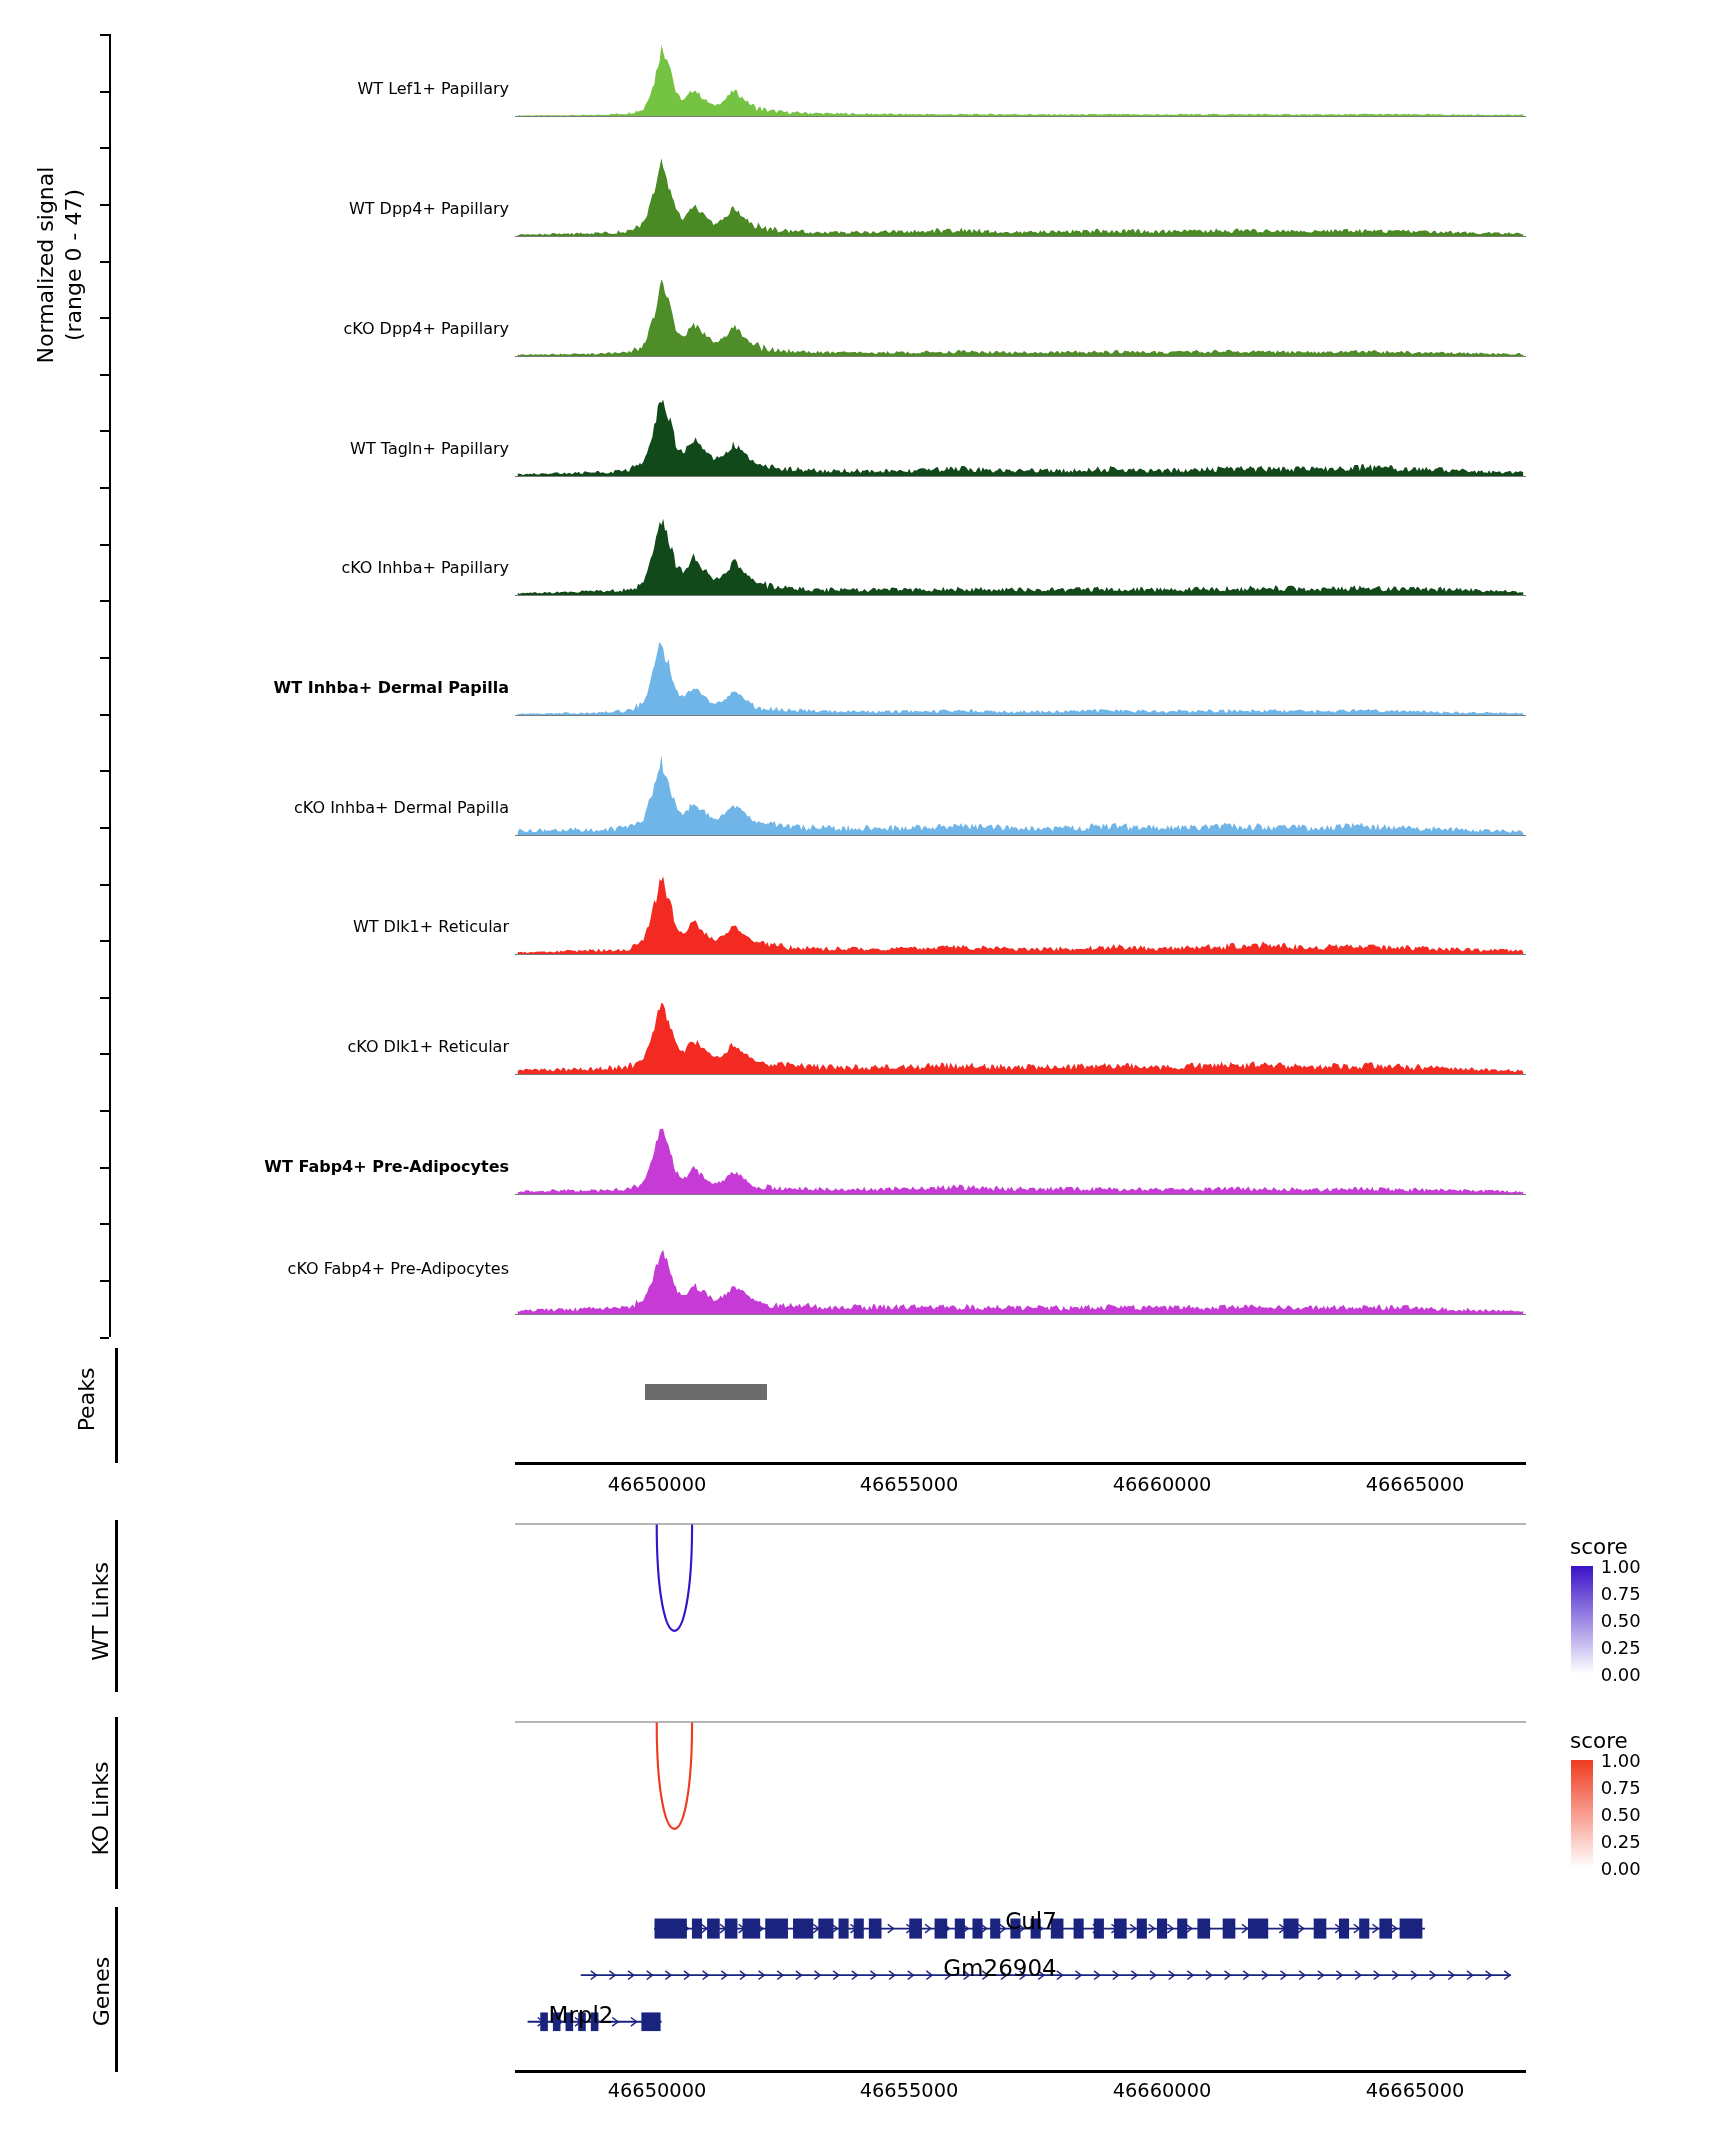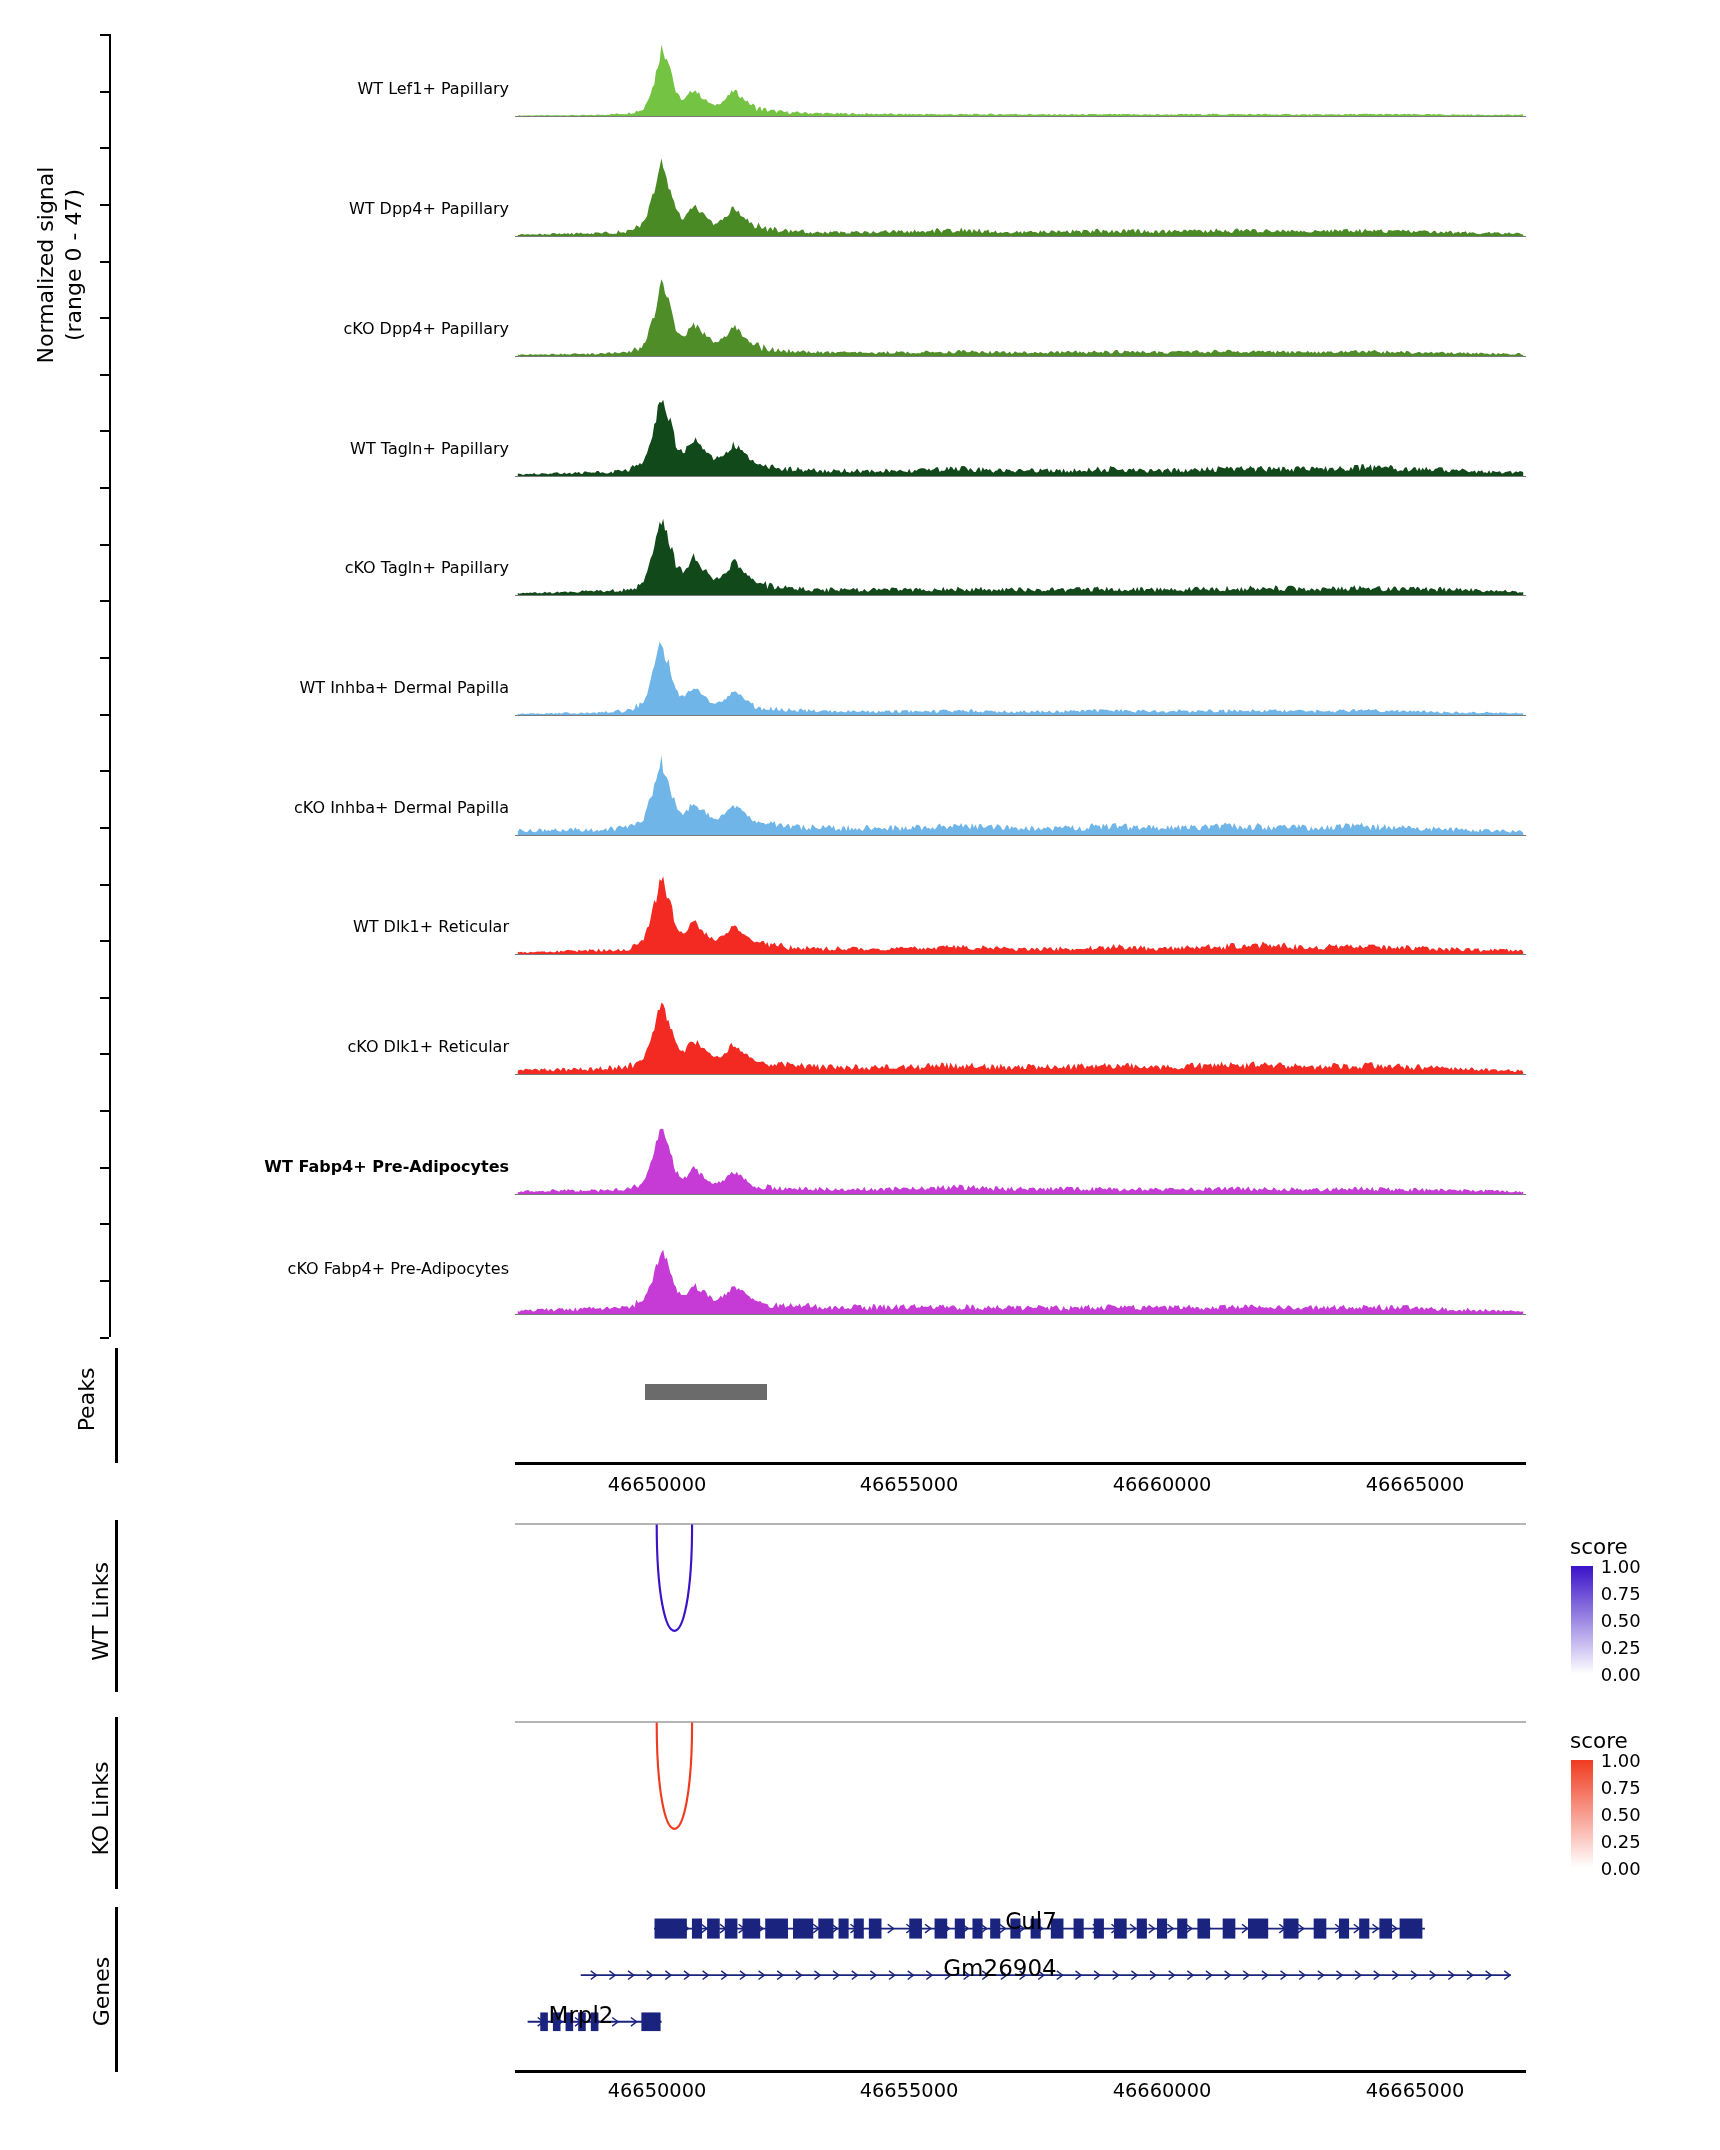--- a/index.html
+++ b/index.html
@@ -200,28 +200,28 @@
         <div class="baseline" style="top: 82px; left: 393px;"></div>
       </div>
       <div class="track" style="top: 394px; height: 82px;">
         <div class="tname" style="top: 45px;">WT Tagln+ Papillary</div>
         <svg width="1011" height="82" style="position: absolute; left: 393px; top: 0px;" viewBox="0 0 1410 115">
           <path d="M0,115 L0.0,111.6 L2.5,111.8 L5.0,112.5 L7.6,113.5 L10.1,112.4 L12.6,112.0 L15.1,112.4 L17.6,111.8 L20.1,112.4 L22.7,110.9 L25.2,112.6 L27.7,112.9 L30.2,112.8 L32.7,111.1 L35.3,111.2 L37.8,111.5 L40.3,112.0 L42.8,112.4 L45.3,111.4 L47.8,112.0 L50.4,110.5 L52.9,110.0 L55.4,109.7 L57.9,111.6 L60.4,112.3 L62.9,111.9 L65.5,110.1 L68.0,112.2 L70.5,111.1 L73.0,110.6 L75.5,112.6 L78.1,111.2 L80.6,109.3 L83.1,110.8 L85.6,109.1 L88.1,111.7 L90.6,112.1 L93.2,108.6 L95.7,108.7 L98.2,109.9 L100.7,109.6 L103.2,110.4 L105.8,110.1 L108.3,110.6 L110.8,107.9 L113.3,108.0 L115.8,110.7 L118.3,109.9 L120.9,110.3 L123.4,111.4 L125.9,111.6 L128.4,110.9 L130.9,108.6 L133.4,111.5 L136.0,106.5 L138.5,106.8 L141.0,106.4 L143.5,107.3 L146.0,108.8 L148.6,107.1 L151.1,105.2 L153.6,108.6 L156.1,108.8 L158.6,102.9 L161.1,99.6 L163.7,102.0 L166.2,99.3 L168.7,100.1 L171.2,96.9 L173.7,98.9 L176.3,94.2 L178.8,87.6 L181.3,82.9 L183.8,73.8 L186.3,67.3 L188.8,59.8 L191.4,41.9 L193.9,39.5 L196.4,16.1 L198.9,11.1 L201.4,12.3 L203.9,7.9 L206.5,21.1 L209.0,30.5 L211.5,38.1 L214.0,32.9 L216.5,43.6 L219.1,53.7 L221.6,74.2 L224.1,78.7 L226.6,78.7 L229.1,77.3 L231.6,83.1 L234.2,82.8 L236.7,72.9 L239.2,72.4 L241.7,70.7 L244.2,69.3 L246.7,67.8 L249.3,60.7 L251.8,67.4 L254.3,70.1 L256.8,71.2 L259.3,77.9 L261.9,77.4 L264.4,82.4 L266.9,82.5 L269.4,84.3 L271.9,85.9 L274.4,92.9 L277.0,91.0 L279.5,87.1 L282.0,89.5 L284.5,87.3 L287.0,87.8 L289.6,85.7 L292.1,80.8 L294.6,82.7 L297.1,79.6 L299.6,77.9 L302.1,66.7 L304.7,75.8 L307.2,77.6 L309.7,71.8 L312.2,78.7 L314.7,78.6 L317.3,82.5 L319.8,83.3 L322.3,85.7 L324.8,92.4 L327.3,93.2 L329.8,92.3 L332.4,96.7 L334.9,98.0 L337.4,99.0 L339.9,97.9 L342.4,100.4 L344.9,101.5 L347.5,98.4 L350.0,102.7 L352.5,105.6 L355.0,99.7 L357.5,99.0 L360.1,103.0 L362.6,104.6 L365.1,103.3 L367.6,104.7 L370.1,107.9 L372.6,106.3 L375.2,102.0 L377.7,108.8 L380.2,102.8 L382.7,101.8 L385.2,108.4 L387.8,107.6 L390.3,107.7 L392.8,101.9 L395.3,105.8 L397.8,105.7 L400.3,109.3 L402.9,107.1 L405.4,107.7 L407.9,104.6 L410.4,106.9 L412.9,106.3 L415.4,103.9 L418.0,108.3 L420.5,110.0 L423.0,107.1 L425.5,106.8 L428.0,110.8 L430.6,105.7 L433.1,110.2 L435.6,107.7 L438.1,110.3 L440.6,109.1 L443.1,105.1 L445.7,106.8 L448.2,107.3 L450.7,106.9 L453.2,110.3 L455.7,108.9 L458.3,104.3 L460.8,109.4 L463.3,109.3 L465.8,110.9 L468.3,107.7 L470.8,109.8 L473.4,108.0 L475.9,104.6 L478.4,108.2 L480.9,110.8 L483.4,107.3 L485.9,107.5 L488.5,106.6 L491.0,106.3 L493.5,110.6 L496.0,106.2 L498.5,107.9 L501.1,110.0 L503.6,109.2 L506.1,109.0 L508.6,107.7 L511.1,110.1 L513.6,109.9 L516.2,104.4 L518.7,106.5 L521.2,110.2 L523.7,106.1 L526.2,107.4 L528.8,107.3 L531.3,109.0 L533.8,107.4 L536.3,106.3 L538.8,107.7 L541.3,108.8 L543.9,109.1 L546.4,109.9 L548.9,104.7 L551.4,110.5 L553.9,109.6 L556.4,106.7 L559.0,107.7 L561.5,105.4 L564.0,104.6 L566.5,104.2 L569.0,104.0 L571.6,104.9 L574.1,107.1 L576.6,104.5 L579.1,107.5 L581.6,106.1 L584.1,105.1 L586.7,102.9 L589.2,102.8 L591.7,109.5 L594.2,107.2 L596.7,107.9 L599.3,106.8 L601.8,101.7 L604.3,106.6 L606.8,101.8 L609.3,103.2 L611.8,106.9 L614.4,102.1 L616.9,107.6 L619.4,107.2 L621.9,101.2 L624.4,101.0 L626.9,101.5 L629.5,103.7 L632.0,107.5 L634.5,103.8 L637.0,106.2 L639.5,109.4 L642.1,109.4 L644.6,105.0 L647.1,102.3 L649.6,109.3 L652.1,102.6 L654.6,106.6 L657.2,104.7 L659.7,107.0 L662.2,105.1 L664.7,108.6 L667.2,110.3 L669.8,107.5 L672.3,107.4 L674.8,104.5 L677.3,104.9 L679.8,108.8 L682.3,109.6 L684.9,105.1 L687.4,106.2 L689.9,106.4 L692.4,108.3 L694.9,108.4 L697.4,110.1 L700.0,107.5 L702.5,105.2 L705.0,105.2 L707.5,107.0 L710.0,108.5 L712.6,107.6 L715.1,107.1 L717.6,106.9 L720.1,104.3 L722.6,104.9 L725.1,109.4 L727.7,110.2 L730.2,109.3 L732.7,104.6 L735.2,107.1 L737.7,106.0 L740.3,105.5 L742.8,104.6 L745.3,109.7 L747.8,105.5 L750.3,109.7 L752.8,109.3 L755.4,104.7 L757.9,107.4 L760.4,105.7 L762.9,110.3 L765.4,104.5 L767.9,110.0 L770.5,107.5 L773.0,110.4 L775.5,106.8 L778.0,110.1 L780.5,104.3 L783.1,108.6 L785.6,108.1 L788.1,106.4 L790.6,109.2 L793.1,107.9 L795.6,108.1 L798.2,109.0 L800.7,103.2 L803.2,107.0 L805.7,109.2 L808.2,107.2 L810.7,106.0 L813.3,101.8 L815.8,105.4 L818.3,109.8 L820.8,106.5 L823.3,104.7 L825.9,109.5 L828.4,108.7 L830.9,101.1 L833.4,102.4 L835.9,102.5 L838.4,104.6 L841.0,106.6 L843.5,106.7 L846.0,106.3 L848.5,105.3 L851.0,109.2 L853.6,109.6 L856.1,105.7 L858.6,104.9 L861.1,106.4 L863.6,103.9 L866.1,108.4 L868.7,108.4 L871.2,104.7 L873.7,105.0 L876.2,106.4 L878.7,107.1 L881.3,109.7 L883.8,110.5 L886.3,105.4 L888.8,105.3 L891.3,108.3 L893.8,107.9 L896.4,107.0 L898.9,105.0 L901.4,106.4 L903.9,110.6 L906.4,106.7 L908.9,105.9 L911.5,104.3 L914.0,107.4 L916.5,110.3 L919.0,104.8 L921.5,103.4 L924.1,108.5 L926.6,104.0 L929.1,109.5 L931.6,108.4 L934.1,110.2 L936.6,105.0 L939.2,109.4 L941.7,107.8 L944.2,105.1 L946.7,106.2 L949.2,103.7 L951.8,105.1 L954.3,106.8 L956.8,109.1 L959.3,103.1 L961.8,107.2 L964.3,107.6 L966.9,101.8 L969.4,106.5 L971.9,107.2 L974.4,103.2 L976.9,109.1 L979.4,109.4 L982.0,101.2 L984.5,102.5 L987.0,103.0 L989.5,103.8 L992.0,104.6 L994.6,101.2 L997.1,104.5 L999.6,102.2 L1002.1,103.8 L1004.6,108.5 L1007.1,103.9 L1009.7,102.6 L1012.2,103.5 L1014.7,101.0 L1017.2,105.9 L1019.7,107.4 L1022.3,104.5 L1024.8,104.1 L1027.3,101.0 L1029.8,103.5 L1032.3,103.4 L1034.8,108.9 L1037.4,103.1 L1039.9,102.6 L1042.4,100.8 L1044.9,104.4 L1047.4,107.1 L1049.9,109.1 L1052.5,102.6 L1055.0,101.8 L1057.5,107.0 L1060.0,102.7 L1062.5,105.1 L1065.1,105.3 L1067.6,101.7 L1070.1,109.0 L1072.6,101.9 L1075.1,102.3 L1077.6,106.7 L1080.2,104.9 L1082.7,108.2 L1085.2,104.6 L1087.7,109.1 L1090.2,102.7 L1092.8,101.2 L1095.3,101.7 L1097.8,105.0 L1100.3,102.1 L1102.8,101.8 L1105.3,106.2 L1107.9,107.0 L1110.4,107.7 L1112.9,102.2 L1115.4,102.2 L1117.9,104.9 L1120.4,102.3 L1123.0,104.6 L1125.5,103.9 L1128.0,104.1 L1130.5,106.6 L1133.0,100.9 L1135.6,108.7 L1138.1,104.2 L1140.6,103.6 L1143.1,103.5 L1145.6,107.8 L1148.1,106.5 L1150.7,104.5 L1153.2,101.1 L1155.7,104.1 L1158.2,105.3 L1160.7,108.0 L1163.3,106.9 L1165.8,107.8 L1168.3,102.1 L1170.8,106.4 L1173.3,99.5 L1175.8,99.7 L1178.4,99.7 L1180.9,107.9 L1183.4,98.4 L1185.9,98.4 L1188.4,105.5 L1190.9,102.7 L1193.5,102.7 L1196.0,98.4 L1198.5,108.0 L1201.0,99.4 L1203.5,103.6 L1206.1,100.6 L1208.6,100.4 L1211.1,103.3 L1213.6,103.0 L1216.1,101.7 L1218.6,101.9 L1221.2,103.3 L1223.7,99.4 L1226.2,100.5 L1228.7,105.9 L1231.2,104.4 L1233.8,108.6 L1236.3,107.6 L1238.8,106.8 L1241.3,107.9 L1243.8,103.3 L1246.3,102.3 L1248.9,108.8 L1251.4,107.7 L1253.9,106.0 L1256.4,102.7 L1258.9,102.6 L1261.4,108.0 L1264.0,102.8 L1266.5,107.7 L1269.0,103.6 L1271.5,107.1 L1274.0,101.9 L1276.6,107.0 L1279.1,104.7 L1281.6,108.4 L1284.1,108.0 L1286.6,104.7 L1289.1,104.6 L1291.7,102.7 L1294.2,102.9 L1296.7,103.0 L1299.2,109.1 L1301.7,106.6 L1304.3,109.5 L1306.8,109.6 L1309.3,106.4 L1311.8,105.4 L1314.3,106.5 L1316.8,105.8 L1319.4,107.9 L1321.9,107.1 L1324.4,104.4 L1326.9,105.4 L1329.4,106.8 L1331.9,108.7 L1334.5,109.6 L1337.0,108.2 L1339.5,108.8 L1342.0,107.3 L1344.5,111.1 L1347.1,107.2 L1349.6,108.8 L1352.1,107.1 L1354.6,110.6 L1357.1,109.6 L1359.6,111.0 L1362.2,106.8 L1364.7,111.4 L1367.2,107.7 L1369.7,108.6 L1372.2,109.3 L1374.8,109.1 L1377.3,108.3 L1379.8,111.4 L1382.3,111.1 L1384.8,109.4 L1387.3,108.9 L1389.9,108.3 L1392.4,108.0 L1394.9,111.8 L1397.4,110.2 L1399.9,108.5 L1402.4,109.6 L1405.0,108.5 L1407.5,108.2 L1410.0,109.9 L1410,115 Z" fill="#12491a" stroke="none"></path>
         </svg>
         <div class="baseline" style="top: 82px; left: 393px;"></div>
       </div>
       <div class="track" style="top: 513px; height: 82px;">
-        <div class="tname" style="top: 45px;">cKO Tagln+ Papillary</div>
+        <div class="tname" style="top: 45px;">cKO Inhba+ Papillary</div>
         <svg width="1011" height="82" style="position: absolute; left: 393px; top: 0px;" viewBox="0 0 1410 115">
           <path d="M0,115 L0.0,112.2 L2.5,113.1 L5.0,112.5 L7.6,111.7 L10.1,112.4 L12.6,111.9 L15.1,112.1 L17.6,111.4 L20.1,112.3 L22.7,111.2 L25.2,111.0 L27.7,112.8 L30.2,111.9 L32.7,112.9 L35.3,112.3 L37.8,110.4 L40.3,112.0 L42.8,111.5 L45.3,110.9 L47.8,112.8 L50.4,112.5 L52.9,111.5 L55.4,110.1 L57.9,111.7 L60.4,110.9 L62.9,110.7 L65.5,110.2 L68.0,110.3 L70.5,112.0 L73.0,110.0 L75.5,110.5 L78.1,110.8 L80.6,111.3 L83.1,111.8 L85.6,111.4 L88.1,110.2 L90.6,108.5 L93.2,109.7 L95.7,108.3 L98.2,109.6 L100.7,109.0 L103.2,109.2 L105.8,110.2 L108.3,109.8 L110.8,107.6 L113.3,109.4 L115.8,108.1 L118.3,109.7 L120.9,111.1 L123.4,109.6 L125.9,109.0 L128.4,109.8 L130.9,108.2 L133.4,106.7 L136.0,110.8 L138.5,110.0 L141.0,110.4 L143.5,108.7 L146.0,110.9 L148.6,105.7 L151.1,109.2 L153.6,106.6 L156.1,108.0 L158.6,105.7 L161.1,108.0 L163.7,105.6 L166.2,107.4 L168.7,99.2 L171.2,101.1 L173.7,97.8 L176.3,97.2 L178.8,88.8 L181.3,82.3 L183.8,72.8 L186.3,63.5 L188.8,58.4 L191.4,47.6 L193.9,33.3 L196.4,25.9 L198.9,12.7 L201.4,16.9 L203.9,7.9 L206.5,24.8 L209.0,23.8 L211.5,42.3 L214.0,51.3 L216.5,47.8 L219.1,57.5 L221.6,76.9 L224.1,76.5 L226.6,74.3 L229.1,76.7 L231.6,85.0 L234.2,80.5 L236.7,77.0 L239.2,76.4 L241.7,69.4 L244.2,62.3 L246.7,56.6 L249.3,66.9 L251.8,67.8 L254.3,71.4 L256.8,76.7 L259.3,81.5 L261.9,79.7 L264.4,79.0 L266.9,84.9 L269.4,87.0 L271.9,90.4 L274.4,94.4 L277.0,91.9 L279.5,89.8 L282.0,92.7 L284.5,90.5 L287.0,86.1 L289.6,84.7 L292.1,84.6 L294.6,81.3 L297.1,79.9 L299.6,69.0 L302.1,65.5 L304.7,64.4 L307.2,68.3 L309.7,77.4 L312.2,76.2 L314.7,79.9 L317.3,84.6 L319.8,83.9 L322.3,88.0 L324.8,87.6 L327.3,92.4 L329.8,92.0 L332.4,95.8 L334.9,98.4 L337.4,98.4 L339.9,97.7 L342.4,99.0 L344.9,99.7 L347.5,95.4 L350.0,106.7 L352.5,98.9 L355.0,97.7 L357.5,100.6 L360.1,107.2 L362.6,105.5 L365.1,101.7 L367.6,105.5 L370.1,105.8 L372.6,105.4 L375.2,101.3 L377.7,104.7 L380.2,103.5 L382.7,104.3 L385.2,103.7 L387.8,107.2 L390.3,106.8 L392.8,108.8 L395.3,103.1 L397.8,106.6 L400.3,103.3 L402.9,109.1 L405.4,109.1 L407.9,108.1 L410.4,109.6 L412.9,110.0 L415.4,106.1 L418.0,106.0 L420.5,105.5 L423.0,106.5 L425.5,108.2 L428.0,106.9 L430.6,110.8 L433.1,104.8 L435.6,110.9 L438.1,104.5 L440.6,104.5 L443.1,106.7 L445.7,108.6 L448.2,108.5 L450.7,110.1 L453.2,104.9 L455.7,107.2 L458.3,105.4 L460.8,106.9 L463.3,107.3 L465.8,107.7 L468.3,106.6 L470.8,105.1 L473.4,107.7 L475.9,105.0 L478.4,110.8 L480.9,109.3 L483.4,109.8 L485.9,106.6 L488.5,109.2 L491.0,110.7 L493.5,109.1 L496.0,107.0 L498.5,104.9 L501.1,105.5 L503.6,108.8 L506.1,105.8 L508.6,107.5 L511.1,107.4 L513.6,105.4 L516.2,106.1 L518.7,106.6 L521.2,109.2 L523.7,104.8 L526.2,104.6 L528.8,105.2 L531.3,105.2 L533.8,109.4 L536.3,107.5 L538.8,108.8 L541.3,105.7 L543.9,105.3 L546.4,107.1 L548.9,106.2 L551.4,105.9 L553.9,110.6 L556.4,106.3 L559.0,104.9 L561.5,107.2 L564.0,105.1 L566.5,108.6 L569.0,107.1 L571.6,109.1 L574.1,109.7 L576.6,108.8 L579.1,110.0 L581.6,109.7 L584.1,105.6 L586.7,106.9 L589.2,108.0 L591.7,107.9 L594.2,108.9 L596.7,103.4 L599.3,109.3 L601.8,105.9 L604.3,108.3 L606.8,105.9 L609.3,106.4 L611.8,108.8 L614.4,109.9 L616.9,103.1 L619.4,105.5 L621.9,106.4 L624.4,107.7 L626.9,109.8 L629.5,106.7 L632.0,109.1 L634.5,110.1 L637.0,104.7 L639.5,109.7 L642.1,104.6 L644.6,106.3 L647.1,107.2 L649.6,103.4 L652.1,108.8 L654.6,106.4 L657.2,109.1 L659.7,106.9 L662.2,107.1 L664.7,110.5 L667.2,106.9 L669.8,108.1 L672.3,109.1 L674.8,106.6 L677.3,109.3 L679.8,104.8 L682.3,109.6 L684.9,104.9 L687.4,106.8 L689.9,106.2 L692.4,104.5 L694.9,106.6 L697.4,109.3 L700.0,109.9 L702.5,104.6 L705.0,104.4 L707.5,107.0 L710.0,109.7 L712.6,110.0 L715.1,104.7 L717.6,106.2 L720.1,107.9 L722.6,109.1 L725.1,109.6 L727.7,106.4 L730.2,106.5 L732.7,107.3 L735.2,110.1 L737.7,109.0 L740.3,109.7 L742.8,108.1 L745.3,108.6 L747.8,104.8 L750.3,104.4 L752.8,109.0 L755.4,107.6 L757.9,106.7 L760.4,106.6 L762.9,105.3 L765.4,105.8 L767.9,110.8 L770.5,107.7 L773.0,107.1 L775.5,106.0 L778.0,107.1 L780.5,106.2 L783.1,104.1 L785.6,104.0 L788.1,104.1 L790.6,108.3 L793.1,106.3 L795.6,107.8 L798.2,104.9 L800.7,105.2 L803.2,110.2 L805.7,110.1 L808.2,104.2 L810.7,104.6 L813.3,103.1 L815.8,107.9 L818.3,106.1 L820.8,107.2 L823.3,109.8 L825.9,103.6 L828.4,108.7 L830.9,106.2 L833.4,104.7 L835.9,109.3 L838.4,108.7 L841.0,109.5 L843.5,105.2 L846.0,109.5 L848.5,109.7 L851.0,107.5 L853.6,108.2 L856.1,109.9 L858.6,107.9 L861.1,107.5 L863.6,104.4 L866.1,109.9 L868.7,103.7 L871.2,109.8 L873.7,103.6 L876.2,104.9 L878.7,109.8 L881.3,106.7 L883.8,106.5 L886.3,106.7 L888.8,104.4 L891.3,107.3 L893.8,110.7 L896.4,104.2 L898.9,108.3 L901.4,104.6 L903.9,109.3 L906.4,105.6 L908.9,107.3 L911.5,107.1 L914.0,108.5 L916.5,104.9 L919.0,108.6 L921.5,106.3 L924.1,109.0 L926.6,109.1 L929.1,108.2 L931.6,109.3 L934.1,110.3 L936.6,106.5 L939.2,108.4 L941.7,103.5 L944.2,109.4 L946.7,107.1 L949.2,104.0 L951.8,103.4 L954.3,104.5 L956.8,107.9 L959.3,107.0 L961.8,103.6 L964.3,106.9 L966.9,107.3 L969.4,109.1 L971.9,104.8 L974.4,104.0 L976.9,109.0 L979.4,104.5 L982.0,106.5 L984.5,109.6 L987.0,109.4 L989.5,108.9 L992.0,109.6 L994.6,102.0 L997.1,108.1 L999.6,108.5 L1002.1,107.0 L1004.6,106.5 L1007.1,107.5 L1009.7,105.3 L1012.2,109.6 L1014.7,103.4 L1017.2,109.8 L1019.7,105.5 L1022.3,108.6 L1024.8,106.6 L1027.3,101.8 L1029.8,104.6 L1032.3,104.8 L1034.8,108.7 L1037.4,105.1 L1039.9,108.1 L1042.4,107.1 L1044.9,103.7 L1047.4,104.8 L1049.9,106.7 L1052.5,105.7 L1055.0,105.3 L1057.5,106.1 L1060.0,108.0 L1062.5,101.3 L1065.1,103.2 L1067.6,109.2 L1070.1,107.5 L1072.6,108.9 L1075.1,109.5 L1077.6,105.5 L1080.2,102.4 L1082.7,101.9 L1085.2,101.9 L1087.7,102.6 L1090.2,105.0 L1092.8,109.6 L1095.3,103.9 L1097.8,105.5 L1100.3,106.6 L1102.8,104.4 L1105.3,109.8 L1107.9,108.1 L1110.4,108.8 L1112.9,105.4 L1115.4,106.8 L1117.9,108.9 L1120.4,106.0 L1123.0,107.2 L1125.5,109.7 L1128.0,104.8 L1130.5,104.3 L1133.0,105.1 L1135.6,106.3 L1138.1,105.9 L1140.6,106.5 L1143.1,102.6 L1145.6,104.6 L1148.1,108.8 L1150.7,103.9 L1153.2,108.0 L1155.7,102.7 L1158.2,108.4 L1160.7,105.4 L1163.3,108.9 L1165.8,108.6 L1168.3,103.1 L1170.8,104.6 L1173.3,101.2 L1175.8,107.8 L1178.4,107.8 L1180.9,101.8 L1183.4,105.3 L1185.9,104.2 L1188.4,105.8 L1190.9,105.7 L1193.5,104.5 L1196.0,108.2 L1198.5,106.4 L1201.0,105.7 L1203.5,104.6 L1206.1,103.0 L1208.6,102.5 L1211.1,108.2 L1213.6,109.6 L1216.1,109.3 L1218.6,108.4 L1221.2,103.6 L1223.7,109.0 L1226.2,106.7 L1228.7,103.2 L1231.2,103.6 L1233.8,108.0 L1236.3,109.3 L1238.8,105.2 L1241.3,103.8 L1243.8,104.8 L1246.3,107.7 L1248.9,108.1 L1251.4,103.7 L1253.9,104.2 L1256.4,103.5 L1258.9,107.0 L1261.4,103.5 L1264.0,104.7 L1266.5,108.6 L1269.0,105.9 L1271.5,106.5 L1274.0,103.6 L1276.6,110.0 L1279.1,106.3 L1281.6,105.5 L1284.1,106.7 L1286.6,107.2 L1289.1,110.5 L1291.7,104.5 L1294.2,103.6 L1296.7,108.3 L1299.2,104.1 L1301.7,110.5 L1304.3,106.8 L1306.8,105.2 L1309.3,108.1 L1311.8,109.1 L1314.3,108.2 L1316.8,104.7 L1319.4,107.5 L1321.9,105.2 L1324.4,109.3 L1326.9,107.9 L1329.4,106.6 L1331.9,108.0 L1334.5,109.7 L1337.0,105.1 L1339.5,110.0 L1342.0,107.0 L1344.5,106.7 L1347.1,108.1 L1349.6,108.3 L1352.1,110.3 L1354.6,111.2 L1357.1,109.9 L1359.6,108.8 L1362.2,110.1 L1364.7,107.7 L1367.2,109.3 L1369.7,110.4 L1372.2,108.0 L1374.8,110.1 L1377.3,109.4 L1379.8,109.7 L1382.3,109.9 L1384.8,107.7 L1387.3,110.6 L1389.9,111.3 L1392.4,110.3 L1394.9,108.9 L1397.4,109.6 L1399.9,109.7 L1402.4,112.3 L1405.0,111.2 L1407.5,111.4 L1410.0,110.7 L1410,115 Z" fill="#12491a" stroke="none"></path>
         </svg>
         <div class="baseline" style="top: 82px; left: 393px;"></div>
       </div>
       <div class="track" style="top: 633px; height: 82px;">
-        <div class="tname" style="top: 45px;">WT Inhba+ Dermal Papilla</div>
+        <div class="tname" style="top: 45px; font-weight: bold;">WT Inhba+ Dermal Papilla</div>
         <svg width="1011" height="82" style="position: absolute; left: 393px; top: 0px;" viewBox="0 0 1410 115">
           <path d="M0,115 L0.0,113.0 L2.5,113.8 L5.0,113.0 L7.6,113.0 L10.1,113.5 L12.6,113.1 L15.1,113.2 L17.6,112.7 L20.1,113.0 L22.7,112.6 L25.2,113.5 L27.7,112.6 L30.2,113.4 L32.7,113.2 L35.3,113.7 L37.8,113.5 L40.3,112.3 L42.8,112.9 L45.3,112.4 L47.8,112.1 L50.4,113.7 L52.9,112.1 L55.4,113.4 L57.9,111.8 L60.4,113.3 L62.9,112.7 L65.5,111.3 L68.0,111.3 L70.5,111.5 L73.0,112.8 L75.5,113.2 L78.1,112.7 L80.6,112.8 L83.1,113.5 L85.6,113.2 L88.1,111.5 L90.6,111.8 L93.2,113.1 L95.7,111.9 L98.2,111.6 L100.7,112.9 L103.2,112.2 L105.8,111.6 L108.3,111.4 L110.8,113.1 L113.3,110.6 L115.8,111.6 L118.3,110.3 L120.9,112.0 L123.4,109.4 L125.9,111.7 L128.4,111.9 L130.9,111.1 L133.4,111.5 L136.0,109.4 L138.5,108.4 L141.0,107.4 L143.5,109.8 L146.0,111.9 L148.6,111.3 L151.1,109.9 L153.6,106.7 L156.1,106.6 L158.6,107.0 L161.1,108.9 L163.7,106.7 L166.2,98.4 L168.7,105.5 L171.2,97.2 L173.7,99.1 L176.3,97.6 L178.8,91.3 L181.3,86.6 L183.8,75.9 L186.3,65.6 L188.8,53.4 L191.4,46.2 L193.9,35.1 L196.4,23.2 L198.9,12.2 L201.4,17.0 L203.9,21.5 L206.5,38.4 L209.0,42.5 L211.5,36.5 L214.0,54.5 L216.5,65.6 L219.1,70.9 L221.6,78.5 L224.1,81.0 L226.6,89.0 L229.1,87.8 L231.6,87.3 L234.2,89.4 L236.7,84.5 L239.2,81.0 L241.7,82.0 L244.2,80.5 L246.7,77.7 L249.3,78.8 L251.8,77.9 L254.3,80.3 L256.8,85.7 L259.3,87.1 L261.9,88.5 L264.4,89.5 L266.9,93.0 L269.4,98.2 L271.9,98.1 L274.4,99.0 L277.0,99.3 L279.5,97.3 L282.0,95.7 L284.5,96.9 L287.0,96.5 L289.6,92.9 L292.1,93.1 L294.6,87.7 L297.1,88.8 L299.6,82.8 L302.1,82.9 L304.7,81.8 L307.2,83.3 L309.7,86.5 L312.2,85.8 L314.7,88.7 L317.3,92.7 L319.8,95.1 L322.3,94.4 L324.8,95.6 L327.3,98.7 L329.8,97.9 L332.4,106.3 L334.9,106.3 L337.4,103.7 L339.9,103.2 L342.4,108.7 L344.9,105.2 L347.5,107.6 L350.0,107.5 L352.5,108.2 L355.0,103.2 L357.5,108.9 L360.1,107.5 L362.6,103.4 L365.1,108.6 L367.6,109.1 L370.1,105.2 L372.6,108.6 L375.2,110.5 L377.7,109.9 L380.2,105.3 L382.7,108.3 L385.2,109.2 L387.8,107.9 L390.3,109.8 L392.8,110.7 L395.3,106.4 L397.8,106.2 L400.3,109.1 L402.9,107.0 L405.4,111.3 L407.9,106.6 L410.4,109.2 L412.9,109.4 L415.4,107.3 L418.0,111.1 L420.5,110.8 L423.0,110.2 L425.5,109.2 L428.0,108.5 L430.6,108.2 L433.1,108.2 L435.6,110.5 L438.1,108.0 L440.6,111.8 L443.1,109.5 L445.7,109.2 L448.2,111.5 L450.7,110.4 L453.2,109.6 L455.7,110.6 L458.3,111.2 L460.8,111.1 L463.3,108.1 L465.8,110.6 L468.3,110.2 L470.8,108.2 L473.4,109.8 L475.9,110.9 L478.4,110.5 L480.9,110.1 L483.4,108.2 L485.9,109.6 L488.5,110.7 L491.0,108.5 L493.5,111.8 L496.0,110.5 L498.5,109.4 L501.1,111.9 L503.6,112.2 L506.1,108.6 L508.6,111.2 L511.1,109.7 L513.6,110.8 L516.2,108.6 L518.7,109.2 L521.2,108.6 L523.7,111.4 L526.2,111.9 L528.8,108.3 L531.3,108.0 L533.8,112.0 L536.3,112.0 L538.8,108.8 L541.3,108.4 L543.9,108.2 L546.4,108.0 L548.9,112.0 L551.4,108.1 L553.9,111.5 L556.4,109.5 L559.0,109.0 L561.5,110.1 L564.0,109.9 L566.5,110.3 L569.0,110.5 L571.6,108.7 L574.1,109.8 L576.6,109.7 L579.1,111.6 L581.6,108.8 L584.1,107.6 L586.7,111.9 L589.2,111.9 L591.7,108.3 L594.2,108.0 L596.7,107.2 L599.3,107.5 L601.8,108.1 L604.3,109.6 L606.8,109.8 L609.3,111.5 L611.8,109.1 L614.4,109.0 L616.9,108.2 L619.4,107.6 L621.9,109.4 L624.4,108.0 L626.9,109.8 L629.5,109.8 L632.0,111.5 L634.5,107.3 L637.0,106.8 L639.5,111.3 L642.1,108.7 L644.6,110.9 L647.1,111.3 L649.6,110.0 L652.1,111.9 L654.6,109.5 L657.2,108.2 L659.7,109.1 L662.2,109.0 L664.7,109.2 L667.2,110.0 L669.8,109.8 L672.3,112.1 L674.8,109.8 L677.3,111.0 L679.8,111.3 L682.3,108.2 L684.9,110.8 L687.4,112.0 L689.9,111.8 L692.4,109.6 L694.9,111.7 L697.4,112.2 L700.0,109.8 L702.5,111.5 L705.0,109.2 L707.5,111.1 L710.0,108.1 L712.6,111.2 L715.1,111.6 L717.6,112.0 L720.1,109.5 L722.6,109.9 L725.1,111.2 L727.7,108.6 L730.2,108.6 L732.7,112.1 L735.2,108.8 L737.7,110.7 L740.3,111.1 L742.8,110.8 L745.3,108.8 L747.8,111.0 L750.3,111.8 L752.8,111.8 L755.4,108.5 L757.9,109.5 L760.4,112.0 L762.9,110.4 L765.4,111.8 L767.9,108.1 L770.5,110.1 L773.0,110.2 L775.5,108.0 L778.0,108.9 L780.5,108.3 L783.1,109.9 L785.6,109.0 L788.1,111.2 L790.6,107.9 L793.1,107.5 L795.6,110.2 L798.2,107.9 L800.7,107.5 L803.2,107.9 L805.7,109.0 L808.2,106.7 L810.7,107.5 L813.3,111.4 L815.8,107.3 L818.3,107.1 L820.8,107.2 L823.3,107.8 L825.9,107.8 L828.4,108.4 L830.9,109.0 L833.4,109.1 L835.9,110.4 L838.4,107.8 L841.0,107.7 L843.5,110.1 L846.0,106.5 L848.5,110.4 L851.0,108.0 L853.6,108.0 L856.1,109.2 L858.6,109.0 L861.1,110.3 L863.6,110.7 L866.1,111.7 L868.7,108.7 L871.2,107.6 L873.7,109.9 L876.2,107.3 L878.7,108.4 L881.3,109.3 L883.8,110.5 L886.3,111.3 L888.8,109.7 L891.3,108.6 L893.8,107.9 L896.4,111.0 L898.9,111.0 L901.4,110.0 L903.9,109.9 L906.4,109.8 L908.9,112.1 L911.5,111.2 L914.0,109.6 L916.5,109.6 L919.0,109.0 L921.5,109.6 L924.1,110.7 L926.6,107.4 L929.1,107.7 L931.6,109.4 L934.1,108.4 L936.6,109.1 L939.2,108.8 L941.7,111.8 L944.2,110.5 L946.7,108.9 L949.2,111.0 L951.8,110.5 L954.3,107.8 L956.8,108.9 L959.3,108.7 L961.8,109.4 L964.3,110.4 L966.9,109.7 L969.4,107.1 L971.9,107.5 L974.4,109.9 L976.9,111.5 L979.4,110.7 L982.0,111.2 L984.5,107.3 L987.0,108.6 L989.5,106.8 L992.0,111.4 L994.6,111.4 L997.1,106.6 L999.6,108.9 L1002.1,110.1 L1004.6,107.3 L1007.1,109.1 L1009.7,111.0 L1012.2,107.7 L1014.7,108.7 L1017.2,109.6 L1019.7,109.8 L1022.3,109.3 L1024.8,108.9 L1027.3,111.4 L1029.8,107.1 L1032.3,108.0 L1034.8,109.7 L1037.4,109.5 L1039.9,108.6 L1042.4,111.3 L1044.9,110.9 L1047.4,107.5 L1049.9,110.4 L1052.5,109.1 L1055.0,107.1 L1057.5,108.3 L1060.0,107.5 L1062.5,106.8 L1065.1,109.5 L1067.6,109.2 L1070.1,109.0 L1072.6,111.5 L1075.1,107.3 L1077.6,111.2 L1080.2,110.2 L1082.7,108.6 L1085.2,108.8 L1087.7,109.5 L1090.2,108.7 L1092.8,108.2 L1095.3,107.7 L1097.8,107.7 L1100.3,108.5 L1102.8,109.1 L1105.3,110.5 L1107.9,109.7 L1110.4,109.8 L1112.9,108.6 L1115.4,109.5 L1117.9,112.1 L1120.4,107.8 L1123.0,108.4 L1125.5,109.9 L1128.0,109.6 L1130.5,110.6 L1133.0,109.9 L1135.6,109.6 L1138.1,108.7 L1140.6,110.9 L1143.1,109.7 L1145.6,111.8 L1148.1,109.9 L1150.7,108.7 L1153.2,106.9 L1155.7,108.5 L1158.2,107.0 L1160.7,109.5 L1163.3,109.8 L1165.8,111.3 L1168.3,109.2 L1170.8,107.1 L1173.3,107.1 L1175.8,110.0 L1178.4,108.2 L1180.9,107.9 L1183.4,106.9 L1185.9,109.0 L1188.4,108.1 L1190.9,108.0 L1193.5,106.6 L1196.0,108.6 L1198.5,107.7 L1201.0,107.9 L1203.5,106.6 L1206.1,109.2 L1208.6,110.4 L1211.1,111.0 L1213.6,110.9 L1216.1,110.6 L1218.6,108.6 L1221.2,110.0 L1223.7,108.9 L1226.2,108.1 L1228.7,110.1 L1231.2,108.9 L1233.8,107.8 L1236.3,111.2 L1238.8,109.6 L1241.3,108.6 L1243.8,108.8 L1246.3,110.5 L1248.9,110.6 L1251.4,108.4 L1253.9,110.5 L1256.4,108.9 L1258.9,110.5 L1261.4,109.0 L1264.0,109.4 L1266.5,111.4 L1269.0,109.2 L1271.5,108.3 L1274.0,111.1 L1276.6,111.6 L1279.1,109.9 L1281.6,109.6 L1284.1,111.2 L1286.6,111.6 L1289.1,109.8 L1291.7,111.4 L1294.2,112.5 L1296.7,112.6 L1299.2,109.9 L1301.7,111.0 L1304.3,110.9 L1306.8,111.9 L1309.3,112.7 L1311.8,112.8 L1314.3,110.6 L1316.8,110.1 L1319.4,111.7 L1321.9,112.8 L1324.4,111.4 L1326.9,112.2 L1329.4,112.9 L1331.9,112.5 L1334.5,111.1 L1337.0,112.0 L1339.5,110.5 L1342.0,110.9 L1344.5,112.7 L1347.1,112.6 L1349.6,112.4 L1352.1,112.3 L1354.6,112.3 L1357.1,111.2 L1359.6,110.5 L1362.2,111.7 L1364.7,111.5 L1367.2,112.1 L1369.7,112.4 L1372.2,111.4 L1374.8,113.1 L1377.3,111.2 L1379.8,112.0 L1382.3,112.0 L1384.8,111.4 L1387.3,112.4 L1389.9,112.8 L1392.4,112.8 L1394.9,112.5 L1397.4,112.7 L1399.9,111.5 L1402.4,112.8 L1405.0,112.8 L1407.5,112.5 L1410.0,112.9 L1410,115 Z" fill="#6fb5e8" stroke="none"></path>
         </svg>
         <div class="baseline" style="top: 82px; left: 393px;"></div>
       </div>
       <div class="track" style="top: 753px; height: 82px;">
         <div class="tname" style="top: 45px;">cKO Inhba+ Dermal Papilla</div>
         <svg width="1011" height="82" style="position: absolute; left: 393px; top: 0px;" viewBox="0 0 1410 115">
           <path d="M0,115 L0.0,110.5 L2.5,106.2 L5.0,107.4 L7.6,109.3 L10.1,110.5 L12.6,111.3 L15.1,109.1 L17.6,106.2 L20.1,110.6 L22.7,110.8 L25.2,111.1 L27.7,109.1 L30.2,105.7 L32.7,107.0 L35.3,110.7 L37.8,106.6 L40.3,109.8 L42.8,108.1 L45.3,109.7 L47.8,107.4 L50.4,108.1 L52.9,105.6 L55.4,109.5 L57.9,109.7 L60.4,110.4 L62.9,106.5 L65.5,108.6 L68.0,109.8 L70.5,108.4 L73.0,105.6 L75.5,105.5 L78.1,109.0 L80.6,104.3 L83.1,107.8 L85.6,106.3 L88.1,109.9 L90.6,110.4 L93.2,109.3 L95.7,105.5 L98.2,109.9 L100.7,108.3 L103.2,105.5 L105.8,110.9 L108.3,109.9 L110.8,107.8 L113.3,109.8 L115.8,108.4 L118.3,108.2 L120.9,107.7 L123.4,105.1 L125.9,109.8 L128.4,105.1 L130.9,102.7 L133.4,105.5 L136.0,110.1 L138.5,104.9 L141.0,102.7 L143.5,101.6 L146.0,103.9 L148.6,104.0 L151.1,101.5 L153.6,105.9 L156.1,101.2 L158.6,99.5 L161.1,100.2 L163.7,102.2 L166.2,97.3 L168.7,95.9 L171.2,97.7 L173.7,97.0 L176.3,95.1 L178.8,83.6 L181.3,76.0 L183.8,65.6 L186.3,62.6 L188.8,59.8 L191.4,43.3 L193.9,38.9 L196.4,27.8 L198.9,21.3 L201.4,3.2 L203.9,27.6 L206.5,31.7 L209.0,33.9 L211.5,40.2 L214.0,53.2 L216.5,64.2 L219.1,61.4 L221.6,71.5 L224.1,80.0 L226.6,81.4 L229.1,83.7 L231.6,87.4 L234.2,83.1 L236.7,79.5 L239.2,81.8 L241.7,71.3 L244.2,74.5 L246.7,71.4 L249.3,74.1 L251.8,74.9 L254.3,79.8 L256.8,79.8 L259.3,79.4 L261.9,79.1 L264.4,87.2 L266.9,83.3 L269.4,90.9 L271.9,89.7 L274.4,92.3 L277.0,92.1 L279.5,93.6 L282.0,92.5 L284.5,87.6 L287.0,85.9 L289.6,86.5 L292.1,82.6 L294.6,79.5 L297.1,78.2 L299.6,75.4 L302.1,73.1 L304.7,77.7 L307.2,74.0 L309.7,76.5 L312.2,77.2 L314.7,81.0 L317.3,82.0 L319.8,84.8 L322.3,89.5 L324.8,88.1 L327.3,93.3 L329.8,96.0 L332.4,94.7 L334.9,98.4 L337.4,95.6 L339.9,97.2 L342.4,98.2 L344.9,98.1 L347.5,100.3 L350.0,98.7 L352.5,98.8 L355.0,95.7 L357.5,98.4 L360.1,95.4 L362.6,103.9 L365.1,101.1 L367.6,98.4 L370.1,99.3 L372.6,104.4 L375.2,103.5 L377.7,100.2 L380.2,99.5 L382.7,106.6 L385.2,101.7 L387.8,102.4 L390.3,100.6 L392.8,100.0 L395.3,101.5 L397.8,108.0 L400.3,100.4 L402.9,105.5 L405.4,108.8 L407.9,105.1 L410.4,107.5 L412.9,100.0 L415.4,102.4 L418.0,105.2 L420.5,106.0 L423.0,106.9 L425.5,105.8 L428.0,100.8 L430.6,104.4 L433.1,104.6 L435.6,101.2 L438.1,101.6 L440.6,105.7 L443.1,101.8 L445.7,108.9 L448.2,107.4 L450.7,106.4 L453.2,109.4 L455.7,102.8 L458.3,103.4 L460.8,109.4 L463.3,100.9 L465.8,108.9 L468.3,104.5 L470.8,108.0 L473.4,105.1 L475.9,108.4 L478.4,105.2 L480.9,107.5 L483.4,109.5 L485.9,106.1 L488.5,101.1 L491.0,101.7 L493.5,105.9 L496.0,108.4 L498.5,106.0 L501.1,103.8 L503.6,105.6 L506.1,104.5 L508.6,105.7 L511.1,107.2 L513.6,105.1 L516.2,106.6 L518.7,108.8 L521.2,103.1 L523.7,100.8 L526.2,109.3 L528.8,101.1 L531.3,103.3 L533.8,104.7 L536.3,109.5 L538.8,102.9 L541.3,107.5 L543.9,102.9 L546.4,107.9 L548.9,106.5 L551.4,107.4 L553.9,101.9 L556.4,105.2 L559.0,100.6 L561.5,101.1 L564.0,102.5 L566.5,108.5 L569.0,103.8 L571.6,102.1 L574.1,105.9 L576.6,104.7 L579.1,107.2 L581.6,103.9 L584.1,107.2 L586.7,105.3 L589.2,101.0 L591.7,98.8 L594.2,103.6 L596.7,101.7 L599.3,103.1 L601.8,107.1 L604.3,103.3 L606.8,102.0 L609.3,104.9 L611.8,99.3 L614.4,100.2 L616.9,101.6 L619.4,102.5 L621.9,98.1 L624.4,104.4 L626.9,100.4 L629.5,100.4 L632.0,104.0 L634.5,107.0 L637.0,98.6 L639.5,104.6 L642.1,100.2 L644.6,107.3 L647.1,99.8 L649.6,99.4 L652.1,104.0 L654.6,105.1 L657.2,103.4 L659.7,101.6 L662.2,101.2 L664.7,100.6 L667.2,107.2 L669.8,104.0 L672.3,99.9 L674.8,101.1 L677.3,103.3 L679.8,108.1 L682.3,107.2 L684.9,101.7 L687.4,101.3 L689.9,107.7 L692.4,102.5 L694.9,105.2 L697.4,103.9 L700.0,105.1 L702.5,108.6 L705.0,105.4 L707.5,106.2 L710.0,107.5 L712.6,102.5 L715.1,107.2 L717.6,109.1 L720.1,102.4 L722.6,103.3 L725.1,109.1 L727.7,107.4 L730.2,104.2 L732.7,107.3 L735.2,107.6 L737.7,104.4 L740.3,105.9 L742.8,103.3 L745.3,104.4 L747.8,106.6 L750.3,109.5 L752.8,102.7 L755.4,103.0 L757.9,104.6 L760.4,102.6 L762.9,105.5 L765.4,104.3 L767.9,101.4 L770.5,103.0 L773.0,102.8 L775.5,105.5 L778.0,101.0 L780.5,107.7 L783.1,108.7 L785.6,106.7 L788.1,102.6 L790.6,108.9 L793.1,108.9 L795.6,108.2 L798.2,104.7 L800.7,107.4 L803.2,100.3 L805.7,98.5 L808.2,102.5 L810.7,100.4 L813.3,102.4 L815.8,101.7 L818.3,107.2 L820.8,98.9 L823.3,103.1 L825.9,98.8 L828.4,107.3 L830.9,105.1 L833.4,99.6 L835.9,99.0 L838.4,98.2 L841.0,105.9 L843.5,102.5 L846.0,103.0 L848.5,101.6 L851.0,99.1 L853.6,99.1 L856.1,108.6 L858.6,103.4 L861.1,107.1 L863.6,101.4 L866.1,103.2 L868.7,101.3 L871.2,108.0 L873.7,106.1 L876.2,104.3 L878.7,104.2 L881.3,106.0 L883.8,101.5 L886.3,100.9 L888.8,106.4 L891.3,100.7 L893.8,106.3 L896.4,103.2 L898.9,108.8 L901.4,105.8 L903.9,105.7 L906.4,106.1 L908.9,106.9 L911.5,101.2 L914.0,107.0 L916.5,101.0 L919.0,107.5 L921.5,103.7 L924.1,104.9 L926.6,100.6 L929.1,108.7 L931.6,101.5 L934.1,103.5 L936.6,101.3 L939.2,106.6 L941.7,107.1 L944.2,100.2 L946.7,102.9 L949.2,101.4 L951.8,104.8 L954.3,108.1 L956.8,108.3 L959.3,103.2 L961.8,102.2 L964.3,99.9 L966.9,102.3 L969.4,106.9 L971.9,101.0 L974.4,102.2 L976.9,101.0 L979.4,99.0 L982.0,100.6 L984.5,106.7 L987.0,100.8 L989.5,100.6 L992.0,97.4 L994.6,100.1 L997.1,98.7 L999.6,99.2 L1002.1,104.9 L1004.6,98.1 L1007.1,103.2 L1009.7,107.6 L1012.2,101.7 L1014.7,103.3 L1017.2,107.2 L1019.7,104.6 L1022.3,107.0 L1024.8,101.4 L1027.3,100.2 L1029.8,108.1 L1032.3,107.2 L1034.8,102.9 L1037.4,98.1 L1039.9,99.9 L1042.4,101.3 L1044.9,108.0 L1047.4,104.3 L1049.9,108.2 L1052.5,101.0 L1055.0,105.7 L1057.5,108.2 L1060.0,102.6 L1062.5,106.3 L1065.1,102.7 L1067.6,101.5 L1070.1,101.2 L1072.6,102.1 L1075.1,100.3 L1077.6,103.5 L1080.2,106.4 L1082.7,105.1 L1085.2,101.6 L1087.7,100.1 L1090.2,101.2 L1092.8,105.7 L1095.3,100.0 L1097.8,104.5 L1100.3,100.4 L1102.8,101.4 L1105.3,102.3 L1107.9,108.8 L1110.4,108.6 L1112.9,103.1 L1115.4,108.6 L1117.9,104.8 L1120.4,105.4 L1123.0,108.4 L1125.5,105.1 L1128.0,102.4 L1130.5,107.6 L1133.0,106.6 L1135.6,100.7 L1138.1,107.8 L1140.6,101.8 L1143.1,107.9 L1145.6,106.8 L1148.1,100.1 L1150.7,100.9 L1153.2,99.2 L1155.7,106.3 L1158.2,104.3 L1160.7,98.5 L1163.3,99.3 L1165.8,99.7 L1168.3,105.9 L1170.8,98.1 L1173.3,102.3 L1175.8,100.5 L1178.4,99.8 L1180.9,101.6 L1183.4,97.5 L1185.9,103.6 L1188.4,103.5 L1190.9,101.4 L1193.5,103.8 L1196.0,108.0 L1198.5,100.6 L1201.0,101.4 L1203.5,108.0 L1206.1,98.6 L1208.6,108.2 L1211.1,105.3 L1213.6,103.8 L1216.1,99.6 L1218.6,107.3 L1221.2,102.0 L1223.7,105.2 L1226.2,108.1 L1228.7,101.6 L1231.2,106.7 L1233.8,105.1 L1236.3,103.5 L1238.8,104.6 L1241.3,100.9 L1243.8,104.5 L1246.3,105.6 L1248.9,102.0 L1251.4,102.7 L1253.9,105.8 L1256.4,104.8 L1258.9,106.7 L1261.4,103.6 L1264.0,107.3 L1266.5,109.5 L1269.0,108.5 L1271.5,107.7 L1274.0,104.4 L1276.6,106.9 L1279.1,105.3 L1281.6,109.6 L1284.1,102.5 L1286.6,105.9 L1289.1,106.1 L1291.7,104.1 L1294.2,106.7 L1296.7,108.4 L1299.2,106.7 L1301.7,106.0 L1304.3,109.0 L1306.8,104.5 L1309.3,104.6 L1311.8,110.3 L1314.3,106.0 L1316.8,104.0 L1319.4,107.2 L1321.9,107.4 L1324.4,105.4 L1326.9,108.6 L1329.4,105.9 L1331.9,108.6 L1334.5,109.0 L1337.0,110.7 L1339.5,106.9 L1342.0,110.4 L1344.5,109.3 L1347.1,111.0 L1349.6,106.3 L1352.1,110.4 L1354.6,107.6 L1357.1,106.6 L1359.6,106.9 L1362.2,107.4 L1364.7,110.4 L1367.2,110.8 L1369.7,109.4 L1372.2,108.0 L1374.8,107.7 L1377.3,110.7 L1379.8,107.7 L1382.3,107.2 L1384.8,109.4 L1387.3,110.4 L1389.9,111.3 L1392.4,111.8 L1394.9,108.1 L1397.4,109.6 L1399.9,111.1 L1402.4,109.2 L1405.0,108.3 L1407.5,109.8 L1410.0,112.1 L1410,115 Z" fill="#6fb5e8" stroke="none"></path>
         </svg>

